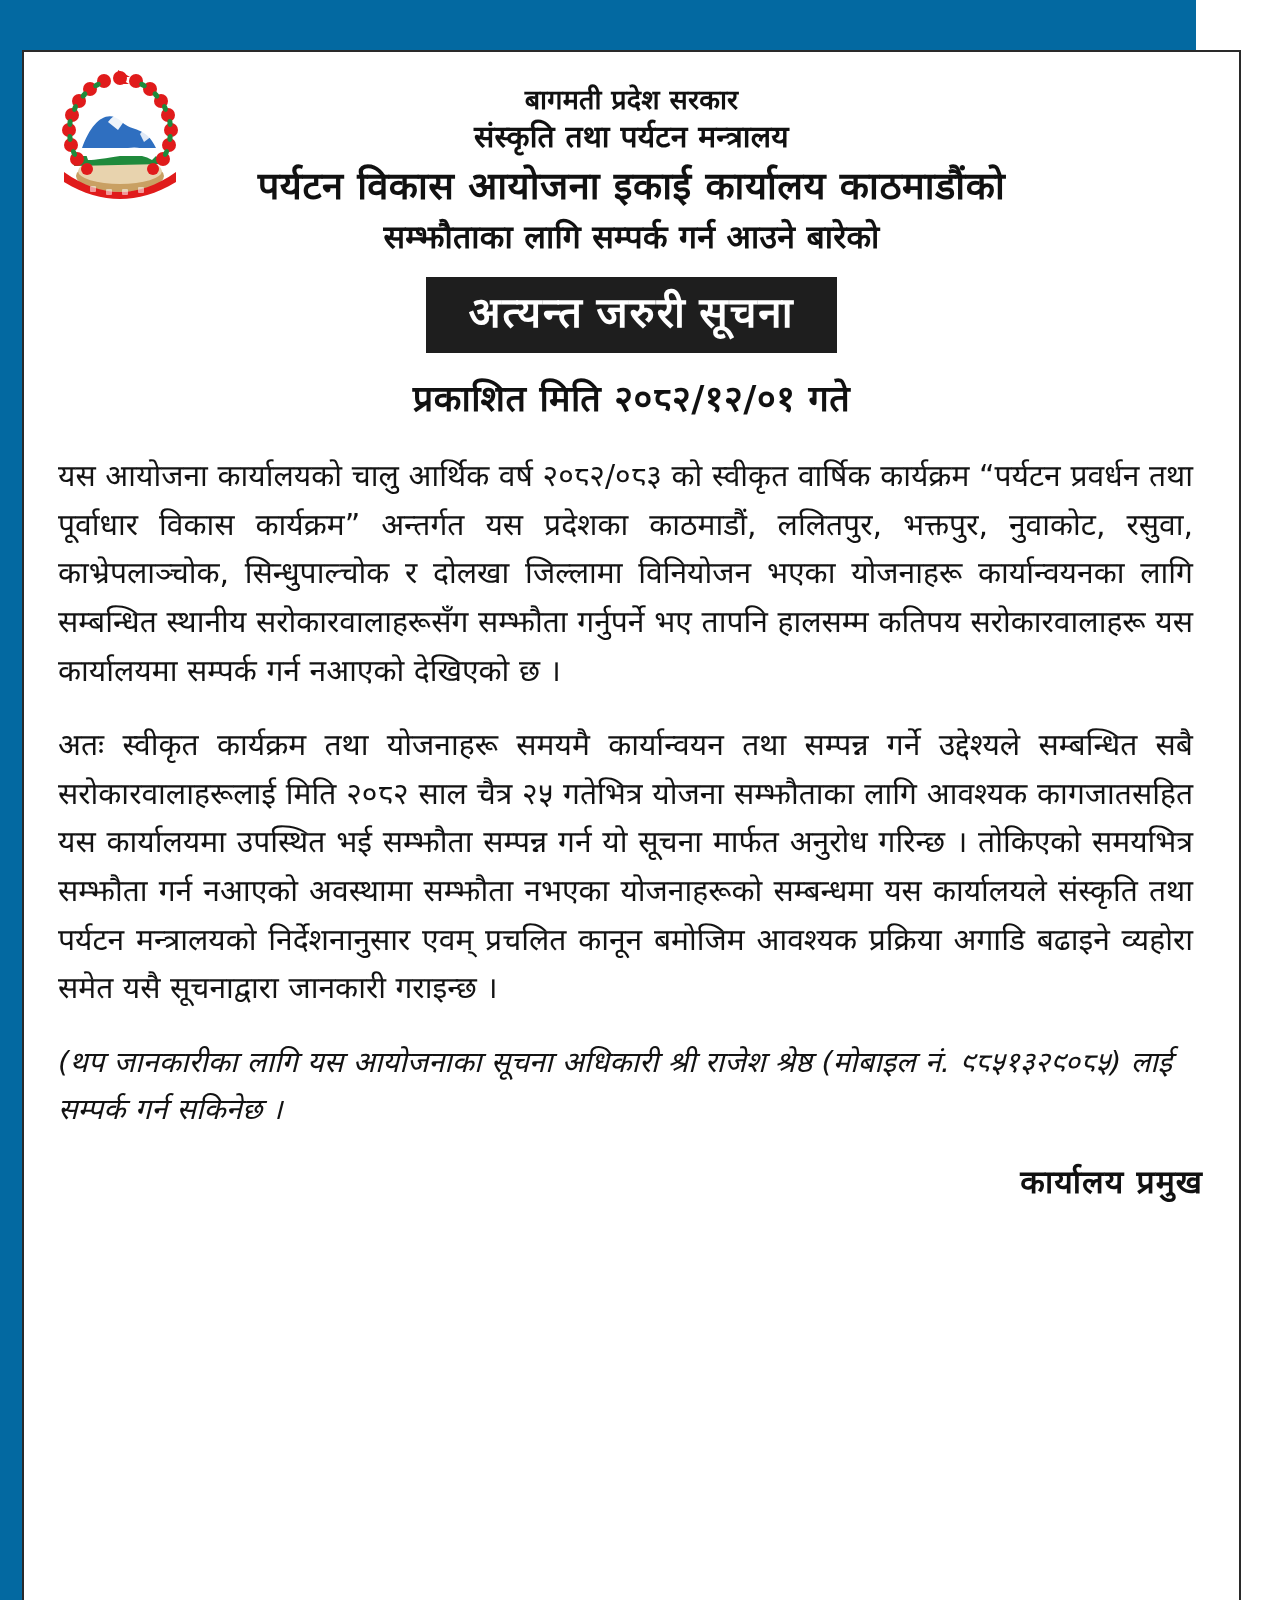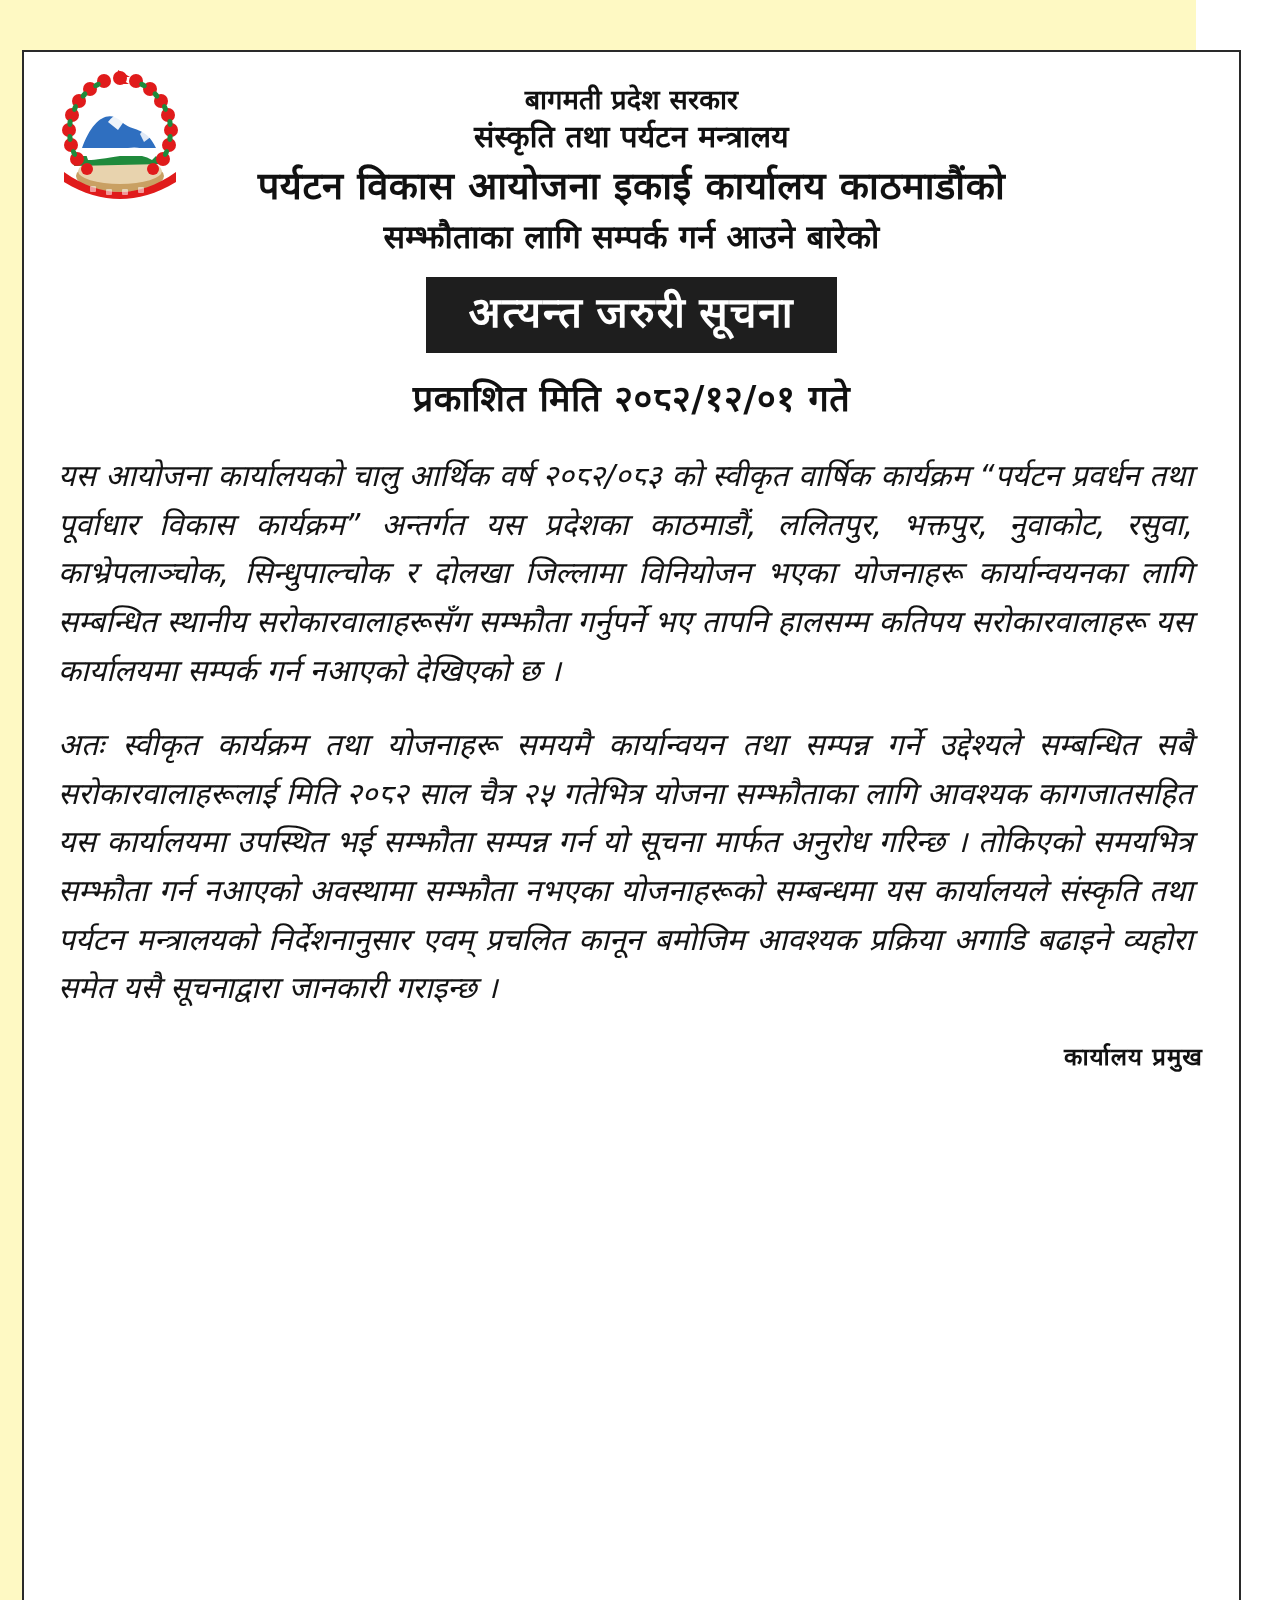--- a/index.html
+++ b/index.html
@@ -14,21 +14,21 @@
     overflow: hidden;
     font-family: "DejaVu Sans", "Liberation Sans", sans-serif;
     color: #111111;
   }
 
   
   .page {
     position: relative;
     width: 1196px;
     height: 1600px;
-    background: #fef9c3;
+    background: #0369a1;
   }
   .doc-frame {
     position: absolute;
     left: 22px;
     top: 50px;
     width: 1219px;
     height: 1556px;
     border: 2px solid #2a2a2a;
     box-sizing: border-box;
     background: #ffffff;
@@ -95,37 +95,36 @@
     padding: 0 34px;
     margin-top: 30px;
   }
   .para {
     font-size: 30px;
     line-height: 1.62;
     text-align: justify;
     text-justify: inter-word;
     color: #131313;
     margin: 0 12px 26px 0;
-    font-style: italic;
   }
   .para-contact {
     font-size: 29px;
     line-height: 1.62;
     font-style: italic;
     text-align: left;
     color: #131313;
     margin: 0;
   }
 
   
   .signature {
     text-align: right;
     padding: 0 36px;
     margin-top: 26px;
-    font-size: 24px;
+    font-size: 32px;
     font-weight: bold;
     letter-spacing: 1px;
     color: #111;
   }
 </style>
 </head>
 <body>
 
 <div class="page">
   <div class="doc-frame">
@@ -204,18 +203,19 @@
 
     <div class="banner-wrap">
       <div class="banner">अत्यन्त जरुरी सूचना</div>
     </div>
 
     <div class="pub-date">प्रकाशित मिति २०८२/१२/०१ गते</div>
 
     <div class="body-text">
       <p class="para">यस आयोजना कार्यालयको चालु आर्थिक वर्ष २०८२/०८३ को स्वीकृत वार्षिक कार्यक्रम “पर्यटन प्रवर्धन तथा पूर्वाधार विकास कार्यक्रम” अन्तर्गत यस प्रदेशका काठमाडौं, ललितपुर, भक्तपुर, नुवाकोट, रसुवा, काभ्रेपलाञ्चोक, सिन्धुपाल्चोक र दोलखा जिल्लामा विनियोजन भएका योजनाहरू कार्यान्वयनका लागि सम्बन्धित स्थानीय सरोकारवालाहरूसँग सम्झौता गर्नुपर्ने भए तापनि हालसम्म कतिपय सरोकारवालाहरू यस कार्यालयमा सम्पर्क गर्न नआएको देखिएको छ ।</p>
       <p class="para">अतः स्वीकृत कार्यक्रम तथा योजनाहरू समयमै कार्यान्वयन तथा सम्पन्न गर्ने उद्देश्यले सम्बन्धित सबै सरोकारवालाहरूलाई मिति २०८२ साल चैत्र २५ गतेभित्र योजना सम्झौताका लागि आवश्यक कागजातसहित यस कार्यालयमा उपस्थित भई सम्झौता सम्पन्न गर्न यो सूचना मार्फत अनुरोध गरिन्छ । तोकिएको समयभित्र सम्झौता गर्न नआएको अवस्थामा सम्झौता नभएका योजनाहरूको सम्बन्धमा यस कार्यालयले संस्कृति तथा पर्यटन मन्त्रालयको निर्देशनानुसार एवम् प्रचलित कानून बमोजिम आवश्यक प्रक्रिया अगाडि बढाइने व्यहोरा समेत यसै सूचनाद्वारा जानकारी गराइन्छ ।</p>
+      <p class="para-contact">(थप जानकारीका लागि यस आयोजनाका सूचना अधिकारी श्री राजेश श्रेष्ठ (मोबाइल नं. ९८५१३२९०८५) लाई सम्पर्क गर्न सकिनेछ ।</p>
     </div>
 
     <div class="signature">कार्यालय प्रमुख</div>
 
   </div>
 </div>
 
 </body></html>

